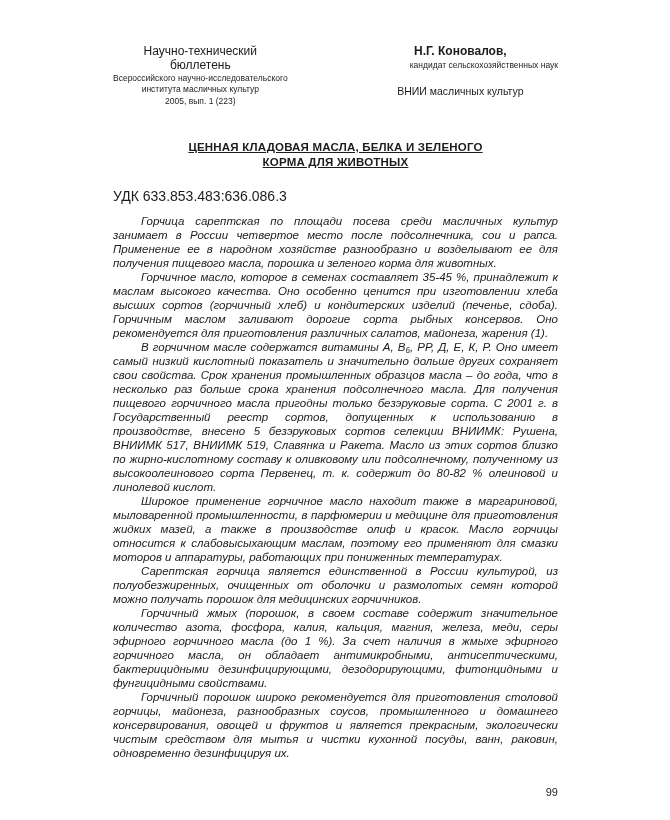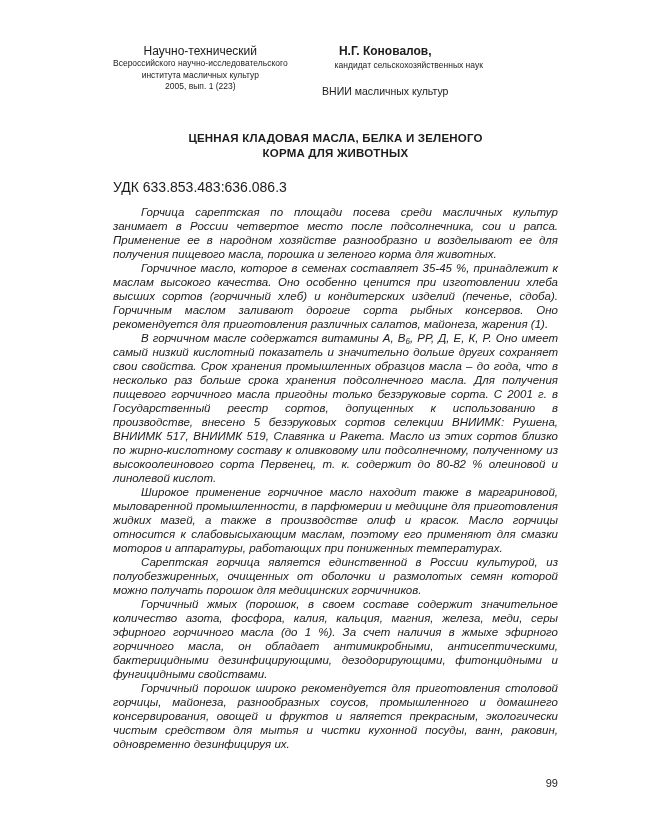--- a/index.html
+++ b/index.html
@@ -13,21 +13,21 @@
     height: 820px;
     background: #ffffff;
     box-sizing: border-box;
     padding: 44px 112px 0 113px;
     font-family: "Liberation Sans", sans-serif;
     color: #1c1c1c;
     overflow: hidden;
   }
   .header {
     display: flex;
-    justify-content: flex-start;
+    justify-content: space-between;
     align-items: flex-start;
   }
   .header-left {
     text-align: center;
     line-height: 1.25;
   }
   .journal-name {
     font-size: 12px;
     line-height: 1.2;
   }
@@ -51,20 +51,21 @@
     font-size: 10.5px;
     margin-top: 14px;
   }
   .title {
     margin: 33px 0 0 0;
     text-align: center;
     font-size: 11.5px;
     font-weight: bold;
     line-height: 1.25;
     letter-spacing: 0.2px;
+    text-decoration: underline;
   }
   .udc {
     margin-top: 19px;
     font-size: 14px;
   }
   .body-text {
     margin-top: 10px;
     font-size: 11.5px;
     line-height: 14px;
     text-align: justify;
@@ -81,20 +82,21 @@
   }
 </style>
 </head>
 <body>
 
 <div class="page">
 
   <div class="header">
     <div class="header-left">
       <div class="journal-name">Научно-технический</div>
+      <div class="journal-name">бюллетень</div>
       <div class="journal-sub">Всероссийского научно-исследовательского</div>
       <div class="journal-sub">института масличных культур</div>
       <div class="journal-sub">2005, вып. 1 (223)</div>
     </div>
     <div class="header-right">
       <div class="author">Н.Г. Коновалов,</div>
       <div class="degree">кандидат сельскохозяйственных наук</div>
       <div class="affiliation">ВНИИ масличных культур</div>
     </div>
   </div>

